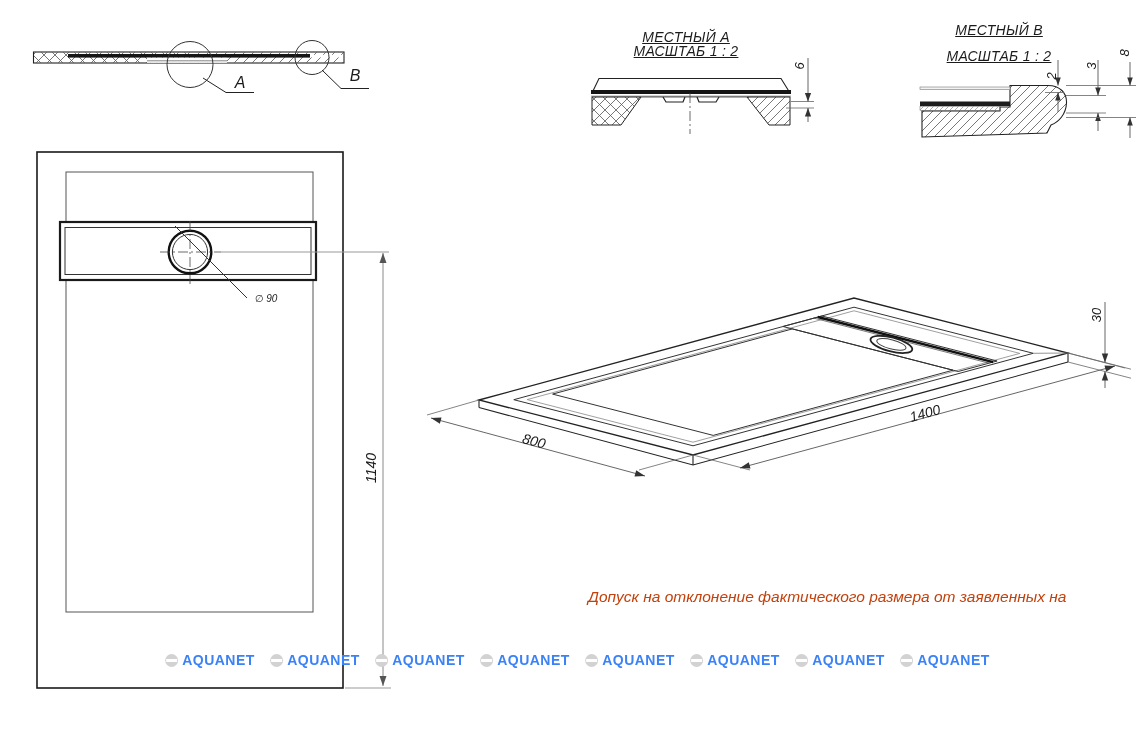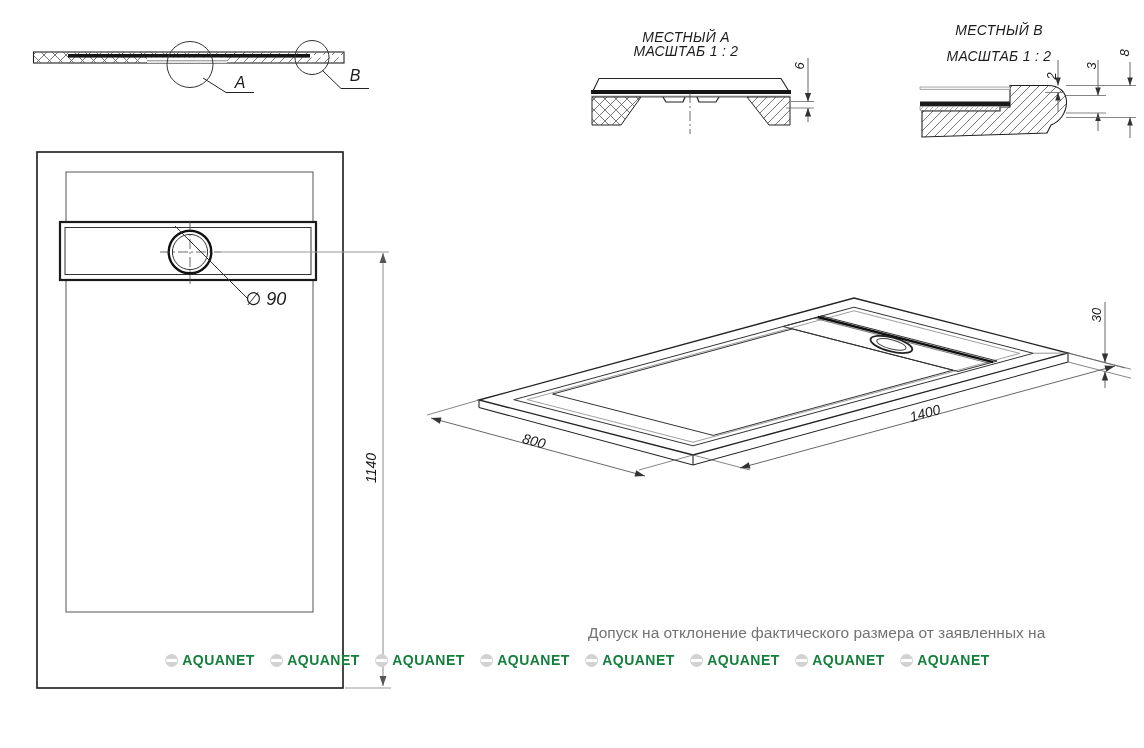--- a/index.html
+++ b/index.html
@@ -3,25 +3,25 @@
 <meta charset="utf-8">
 <style>
   html,body{margin:0;padding:0;background:#ffffff;}
   #page{position:relative;width:1144px;height:748px;background:#fff;overflow:hidden;
         font-family:"Liberation Sans","DejaVu Sans",sans-serif;}
   svg{position:absolute;left:0;top:0;}
   .t{position:absolute;transform:translate(-50%,-50%);font-style:italic;color:#1b1b1b;
      white-space:nowrap;line-height:1;}
   .rot90{transform:translate(-50%,-50%) rotate(-90deg);}
   .rp15{transform:translate(-50%,-50%) rotate(15deg);}
-  .rm15{transform:translate(-50%,-50%) rotate(-15.2deg);}.s13{font-size:13px}.s14{font-size:14px}.s15{font-size:18px}.s16{font-size:16px}
-  .title{letter-spacing:0.3px;}
-  .note-line{position:absolute;font-size:15.5px;color:#737373;white-space:nowrap;margin-top:36px;}
+  .rm15{transform:translate(-50%,-50%) rotate(-15.2deg);}.s13{font-size:13px}.s14{font-size:14px}.s15{font-size:10px}.s16{font-size:16px}
+  .title{letter-spacing:0.3px;text-decoration:underline;}
+  .note-line{position:absolute;font-style:italic;font-size:15.5px;color:#c2410c;white-space:nowrap;}
   .wm{position:absolute;transform:translate(-50%,-50%);display:flex;align-items:center;gap:4px;
-      color:#15803d;font-weight:bold;font-size:14px;letter-spacing:0.5px;}
+      color:#3b82f6;font-weight:bold;font-size:14px;letter-spacing:0.5px;}
   .wm-logo{width:13px;height:13px;border-radius:50%;background:#d2d2d2;position:relative;flex:0 0 auto;}
   .wm-logo::after{content:"";position:absolute;left:1px;right:1px;top:5px;height:3px;background:#fff;}
 </style>
 </head>
 <body>
 
 <div id="page">
 
 <svg width="1144" height="748" viewBox="0 0 1144 748">
   <defs>

